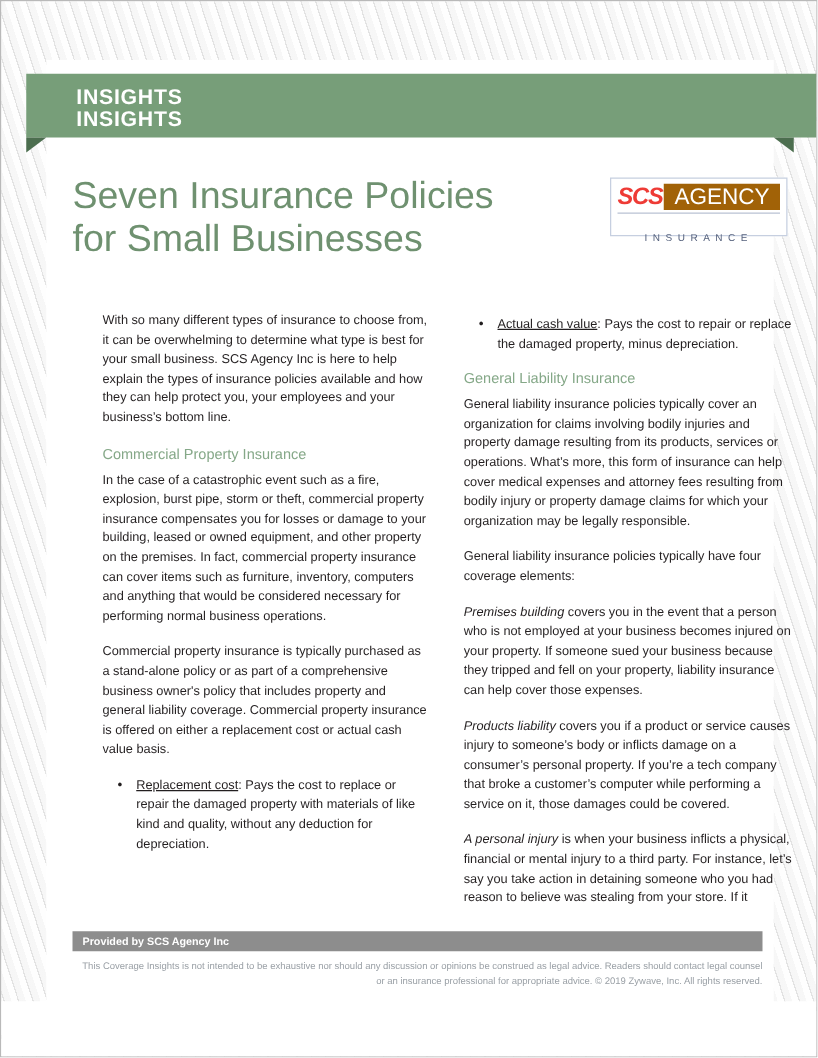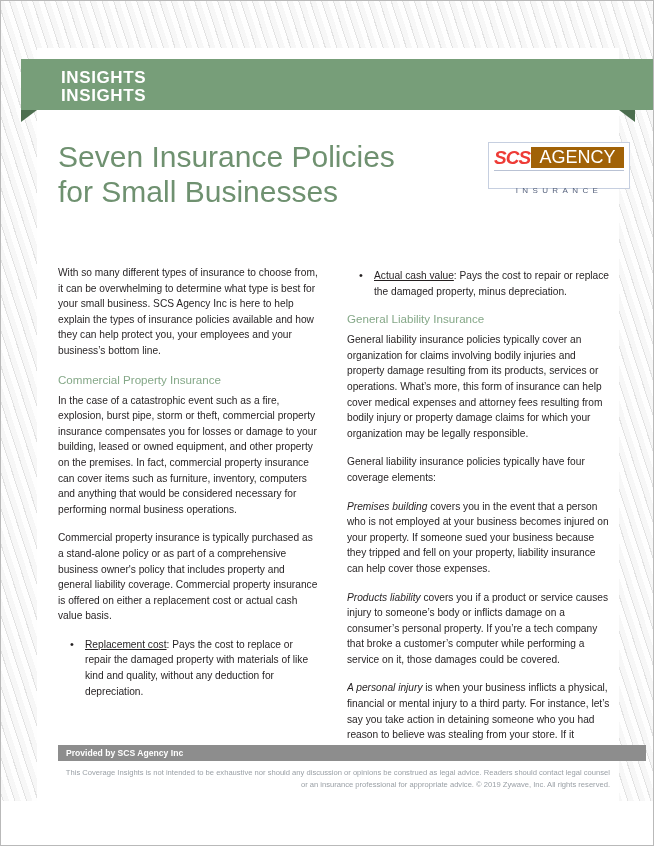--- a/index.html
+++ b/index.html
@@ -159,24 +159,25 @@
   
   .columns {
     position: absolute;
     left: 57px;
     top: 248px;
     width: 552px;
     height: 485px;
   }
   .col {
     position: absolute;
-    top: 16px;
+    top: 0;
     width: 263px;
     height: 485px;
     overflow: hidden;
+    margin-left: 24px;
   }
   .col-left  { left: 0; }
   .col-right { left: 289px; }
 
   p.body {
     margin: 0 0 13px 0;
     font-size: 10.2px;
     line-height: 15.6px;
     color: #231f20;
     font-family: "Liberation Sans", sans-serif;
@@ -214,21 +215,20 @@
   .it { font-style: italic; }
 
   
   .footer-bar {
     position: absolute;
     left: 57px;
     top: 744px;
     width: 552px;
     height: 16px;
     background: #8d8d8d;
-    padding-left: 36px;
   }
   .footer-bar-label {
     position: absolute;
     left: 8px;
     top: 2px;
     color: #ffffff;
     font-size: 8.6px;
     font-weight: bold;
     line-height: 12px;
     font-family: "Liberation Sans", sans-serif;

